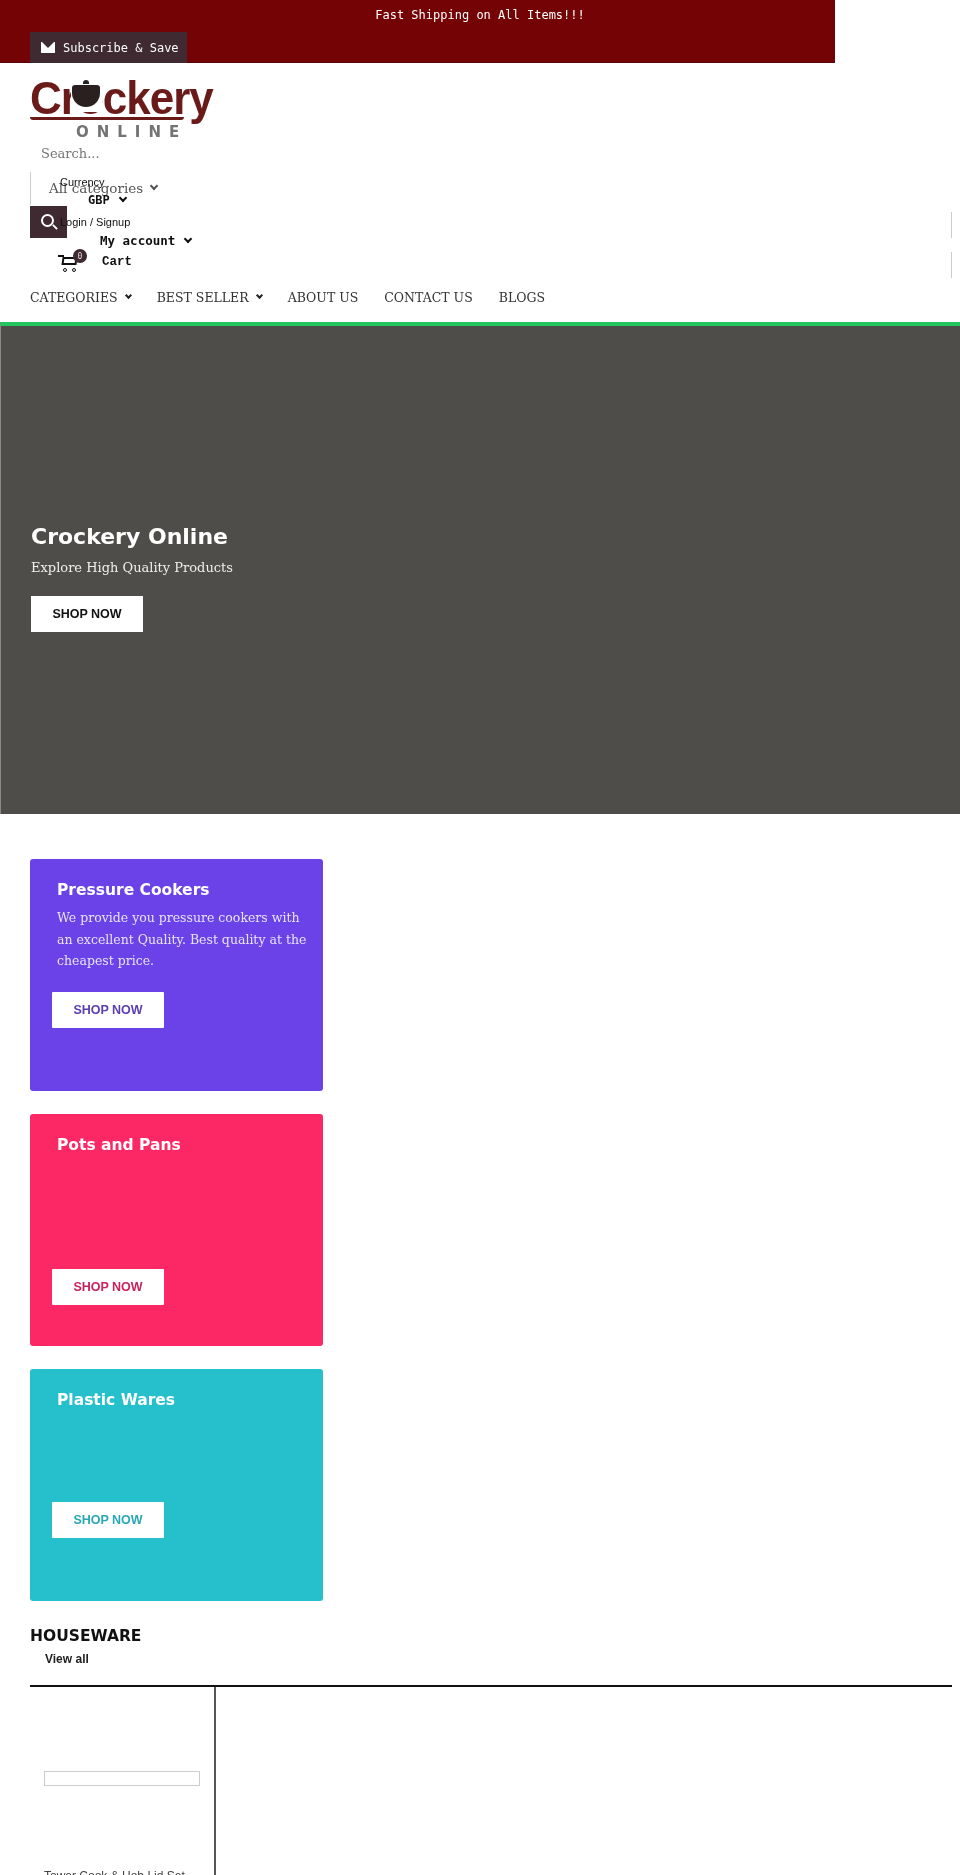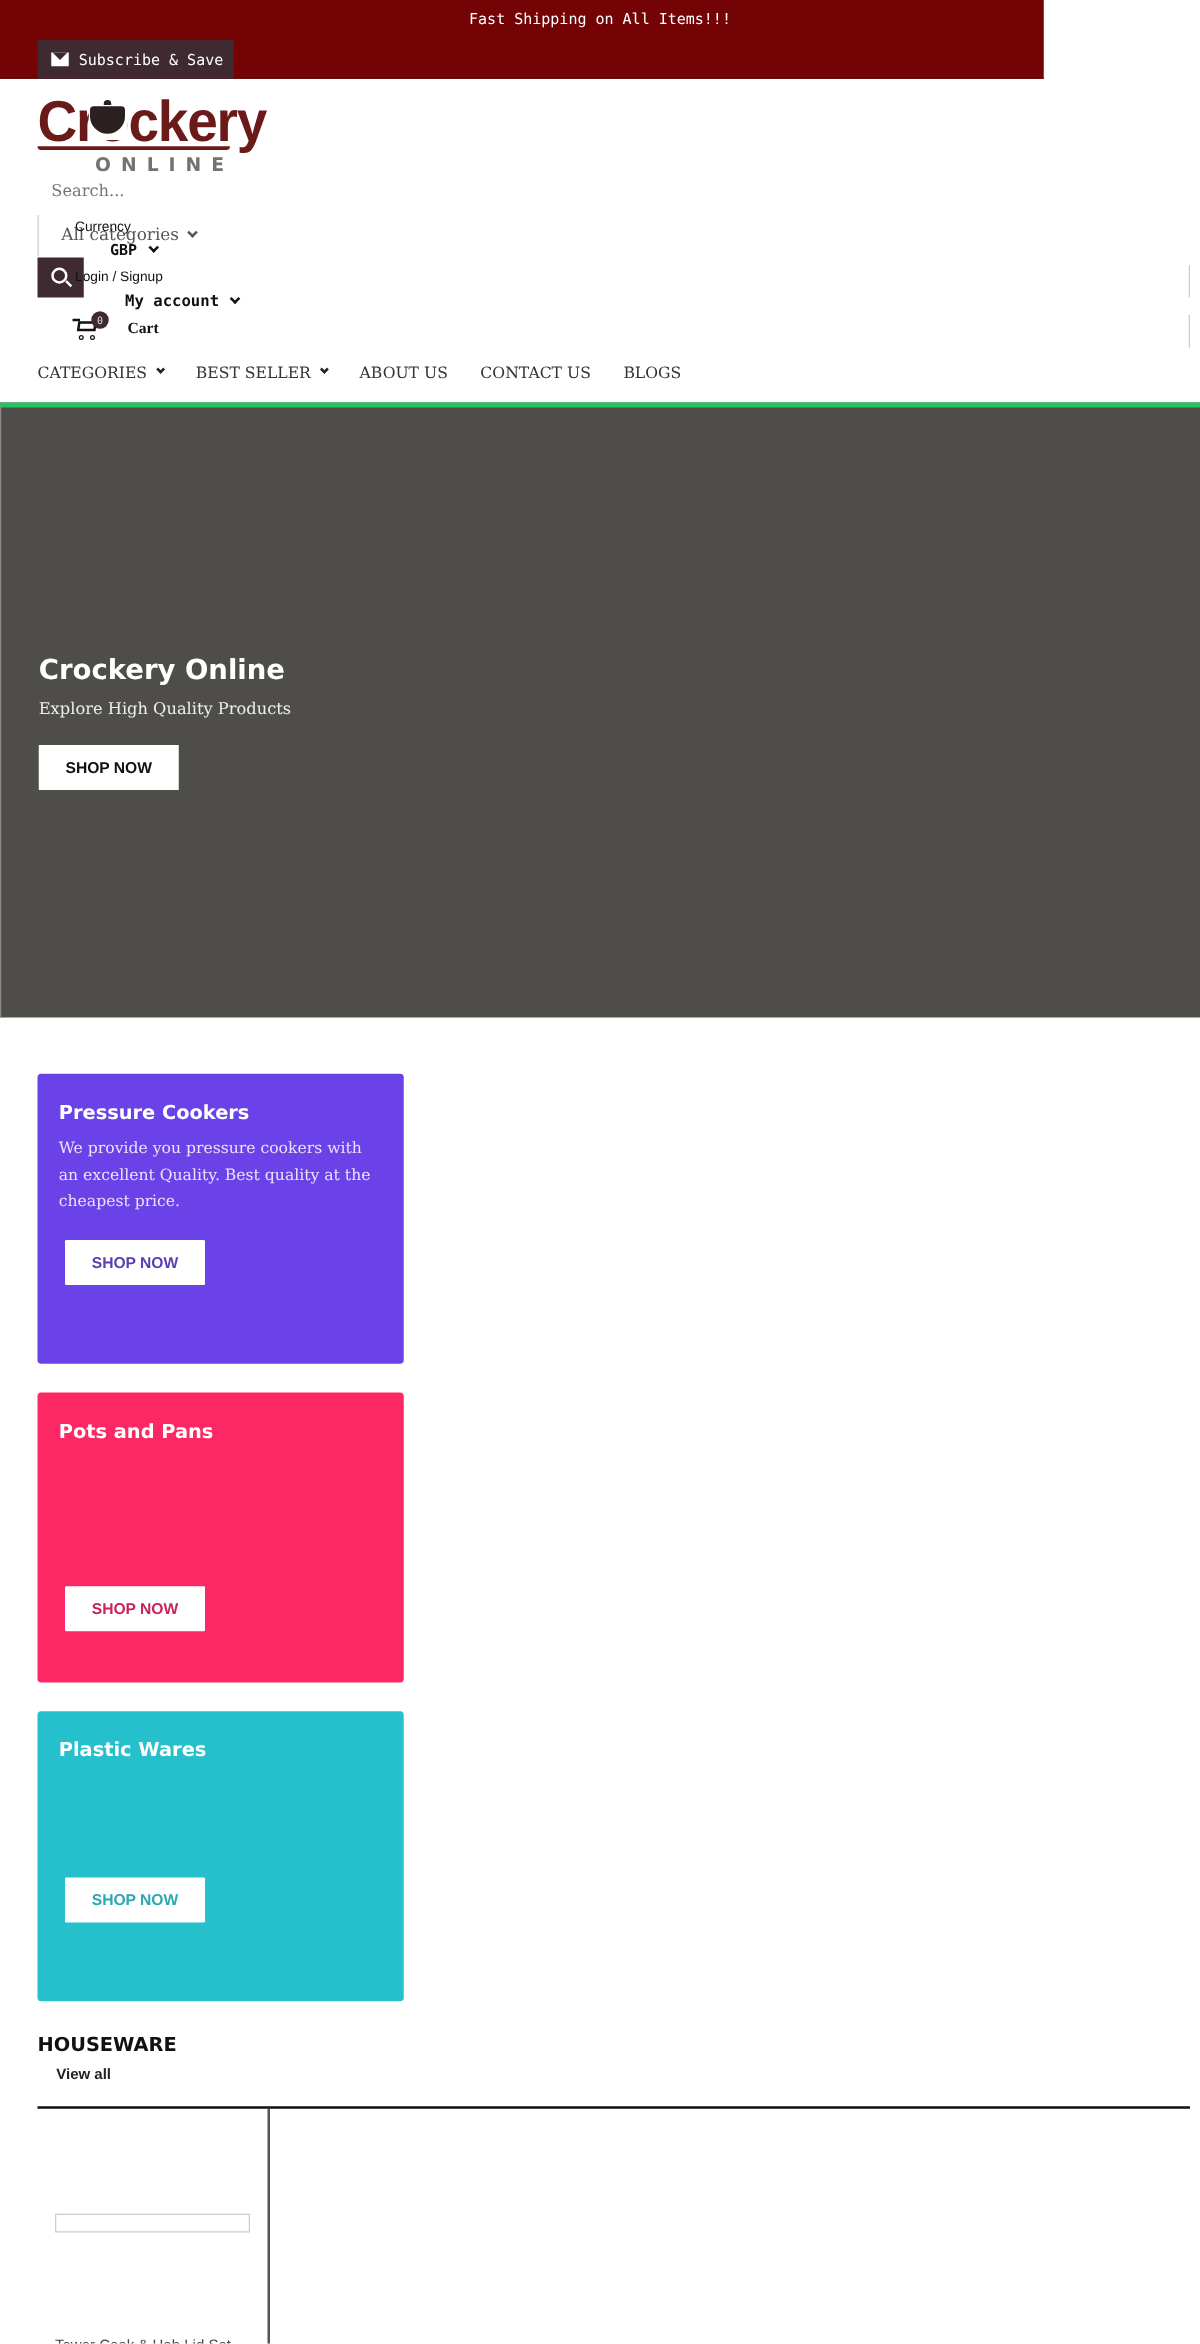--- a/index.html
+++ b/index.html
@@ -34,37 +34,37 @@
   .currency-label { position: absolute; left: 60px; top: 176px; font-family: "Liberation Sans", sans-serif; font-size: 11px; color: #111; }
   .currency-value { position: absolute; left: 60px; top: 193px; font-family: "DejaVu Sans Mono", monospace; font-weight: bold; font-size: 12px; color: #111; display: flex; align-items: center; gap: 10px; cursor: pointer; margin-left: 28px; }
   .login-label { position: absolute; left: 60px; top: 216px; font-family: "Liberation Sans", sans-serif; font-size: 11px; color: #111; }
   .account-value { position: absolute; left: 60px; top: 233px; font-family: "DejaVu Sans Mono", monospace; font-weight: bold; font-size: 12.5px; color: #111; display: flex; align-items: center; gap: 10px; cursor: pointer; padding-left: 40px; }
   .cart { position: absolute; left: 58px; top: 252px; display: flex; align-items: center; cursor: pointer; }
   .cart-icon { position: relative; width: 22px; height: 20px; }
   .cart-basket { position: absolute; left: 4px; top: 5px; width: 15px; height: 8px; border: 2px solid #111; border-top-width: 2px; transform: skewX(-8deg); }
   .cart-handle { position: absolute; left: 0; top: 3px; width: 6px; height: 2px; background: #111; }
   .cart-wheel { position: absolute; top: 16px; width: 4px; height: 4px; border: 1.5px solid #111; border-radius: 50%; }
   .cart-badge { position: absolute; left: 15px; top: -3px; width: 14px; height: 14px; border-radius: 50%; background: #3e2a30; color: #ddd; font-size: 8px; display: flex; align-items: center; justify-content: center; font-family: "DejaVu Sans Mono", monospace; }
-  .cart-label { margin-left: 22px; font-family: Liberation Serif, serif; font-weight: bold; font-size: 12.5px; color: #111; }
+  .cart-label { margin-left: 22px; font-family: Liberation Mono, monospace; font-weight: bold; font-size: 12.5px; color: #111; }
 
   .right-sep { position: absolute; left: 951px; width: 1px; height: 26px; background: #ccc; }
 
   
   .nav { position: absolute; left: 30px; top: 290px; display: flex; gap: 0; }
   .nav-item { font-family: "DejaVu Serif", serif; font-size: 12.5px; color: #333; display: flex; align-items: center; gap: 8px; margin-right: 26px; cursor: pointer; }
   .nav-item .chev { width: 5px; height: 5px; border-right-width: 2px; border-bottom-width: 2px; color: #222; }
 
   
   .hero { position: absolute; left: 0; top: 322px; width: 960px; height: 492px; background: #4f4d49; border-top: 4px solid #22c55e; border-left: 1px solid #8a8985; }
   .hero-title { position: absolute; left: 30px; top: 198px; font-family: "DejaVu Sans", sans-serif; font-weight: bold; font-size: 22px; color: #fff; }
   .hero-sub { position: absolute; left: 30px; top: 234px; font-family: "DejaVu Serif", serif; font-size: 13px; color: #eee; }
   .hero-btn { position: absolute; left: 30px; top: 270px; width: 112px; height: 36px; background: #fff; border: none; font-family: "Liberation Sans", sans-serif; font-weight: bold; font-size: 12.5px; color: #111; cursor: pointer; }
 
   
-  .card { position: absolute; left: 30px; width: 293px; border-radius: 3px; padding: 22px 17px; }
+  .card { position: absolute; left: 30px; width: 293px; border-radius: 3px; padding: 22px 27px; }
   .card-title { font-family: "DejaVu Sans", sans-serif; font-weight: bold; font-size: 15.5px; color: #fff; margin-bottom: 8px; }
   .card-desc { font-family: "DejaVu Serif", serif; font-size: 12.5px; line-height: 21.5px; color: rgba(255,255,255,0.85); width: 255px; }
   .card-btn { position: absolute; left: 22px; width: 112px; height: 36px; background: #fff; border: none; font-family: "Liberation Sans", sans-serif; font-weight: bold; font-size: 12.5px; cursor: pointer; border-radius: 1px; }
 
   
   .section-title { position: absolute; left: 30px; top: 1627px; font-family: "DejaVu Sans", sans-serif; font-weight: bold; font-size: 15.5px; color: #111; }
   .view-all { position: absolute; left: 45px; top: 1652px; font-family: "Liberation Sans", sans-serif; font-size: 12px; color: #222; font-weight: bold; cursor: pointer; }
   .section-rule { position: absolute; left: 30px; top: 1685px; width: 922px; height: 2px; background: #111; }
   .col-divider { position: absolute; left: 214px; top: 1687px; width: 2px; height: 188px; background: #555; }
   .empty-box { position: absolute; left: 44px; top: 1771px; width: 156px; height: 15px; border: 1px solid #ccc; background: #fff; }

